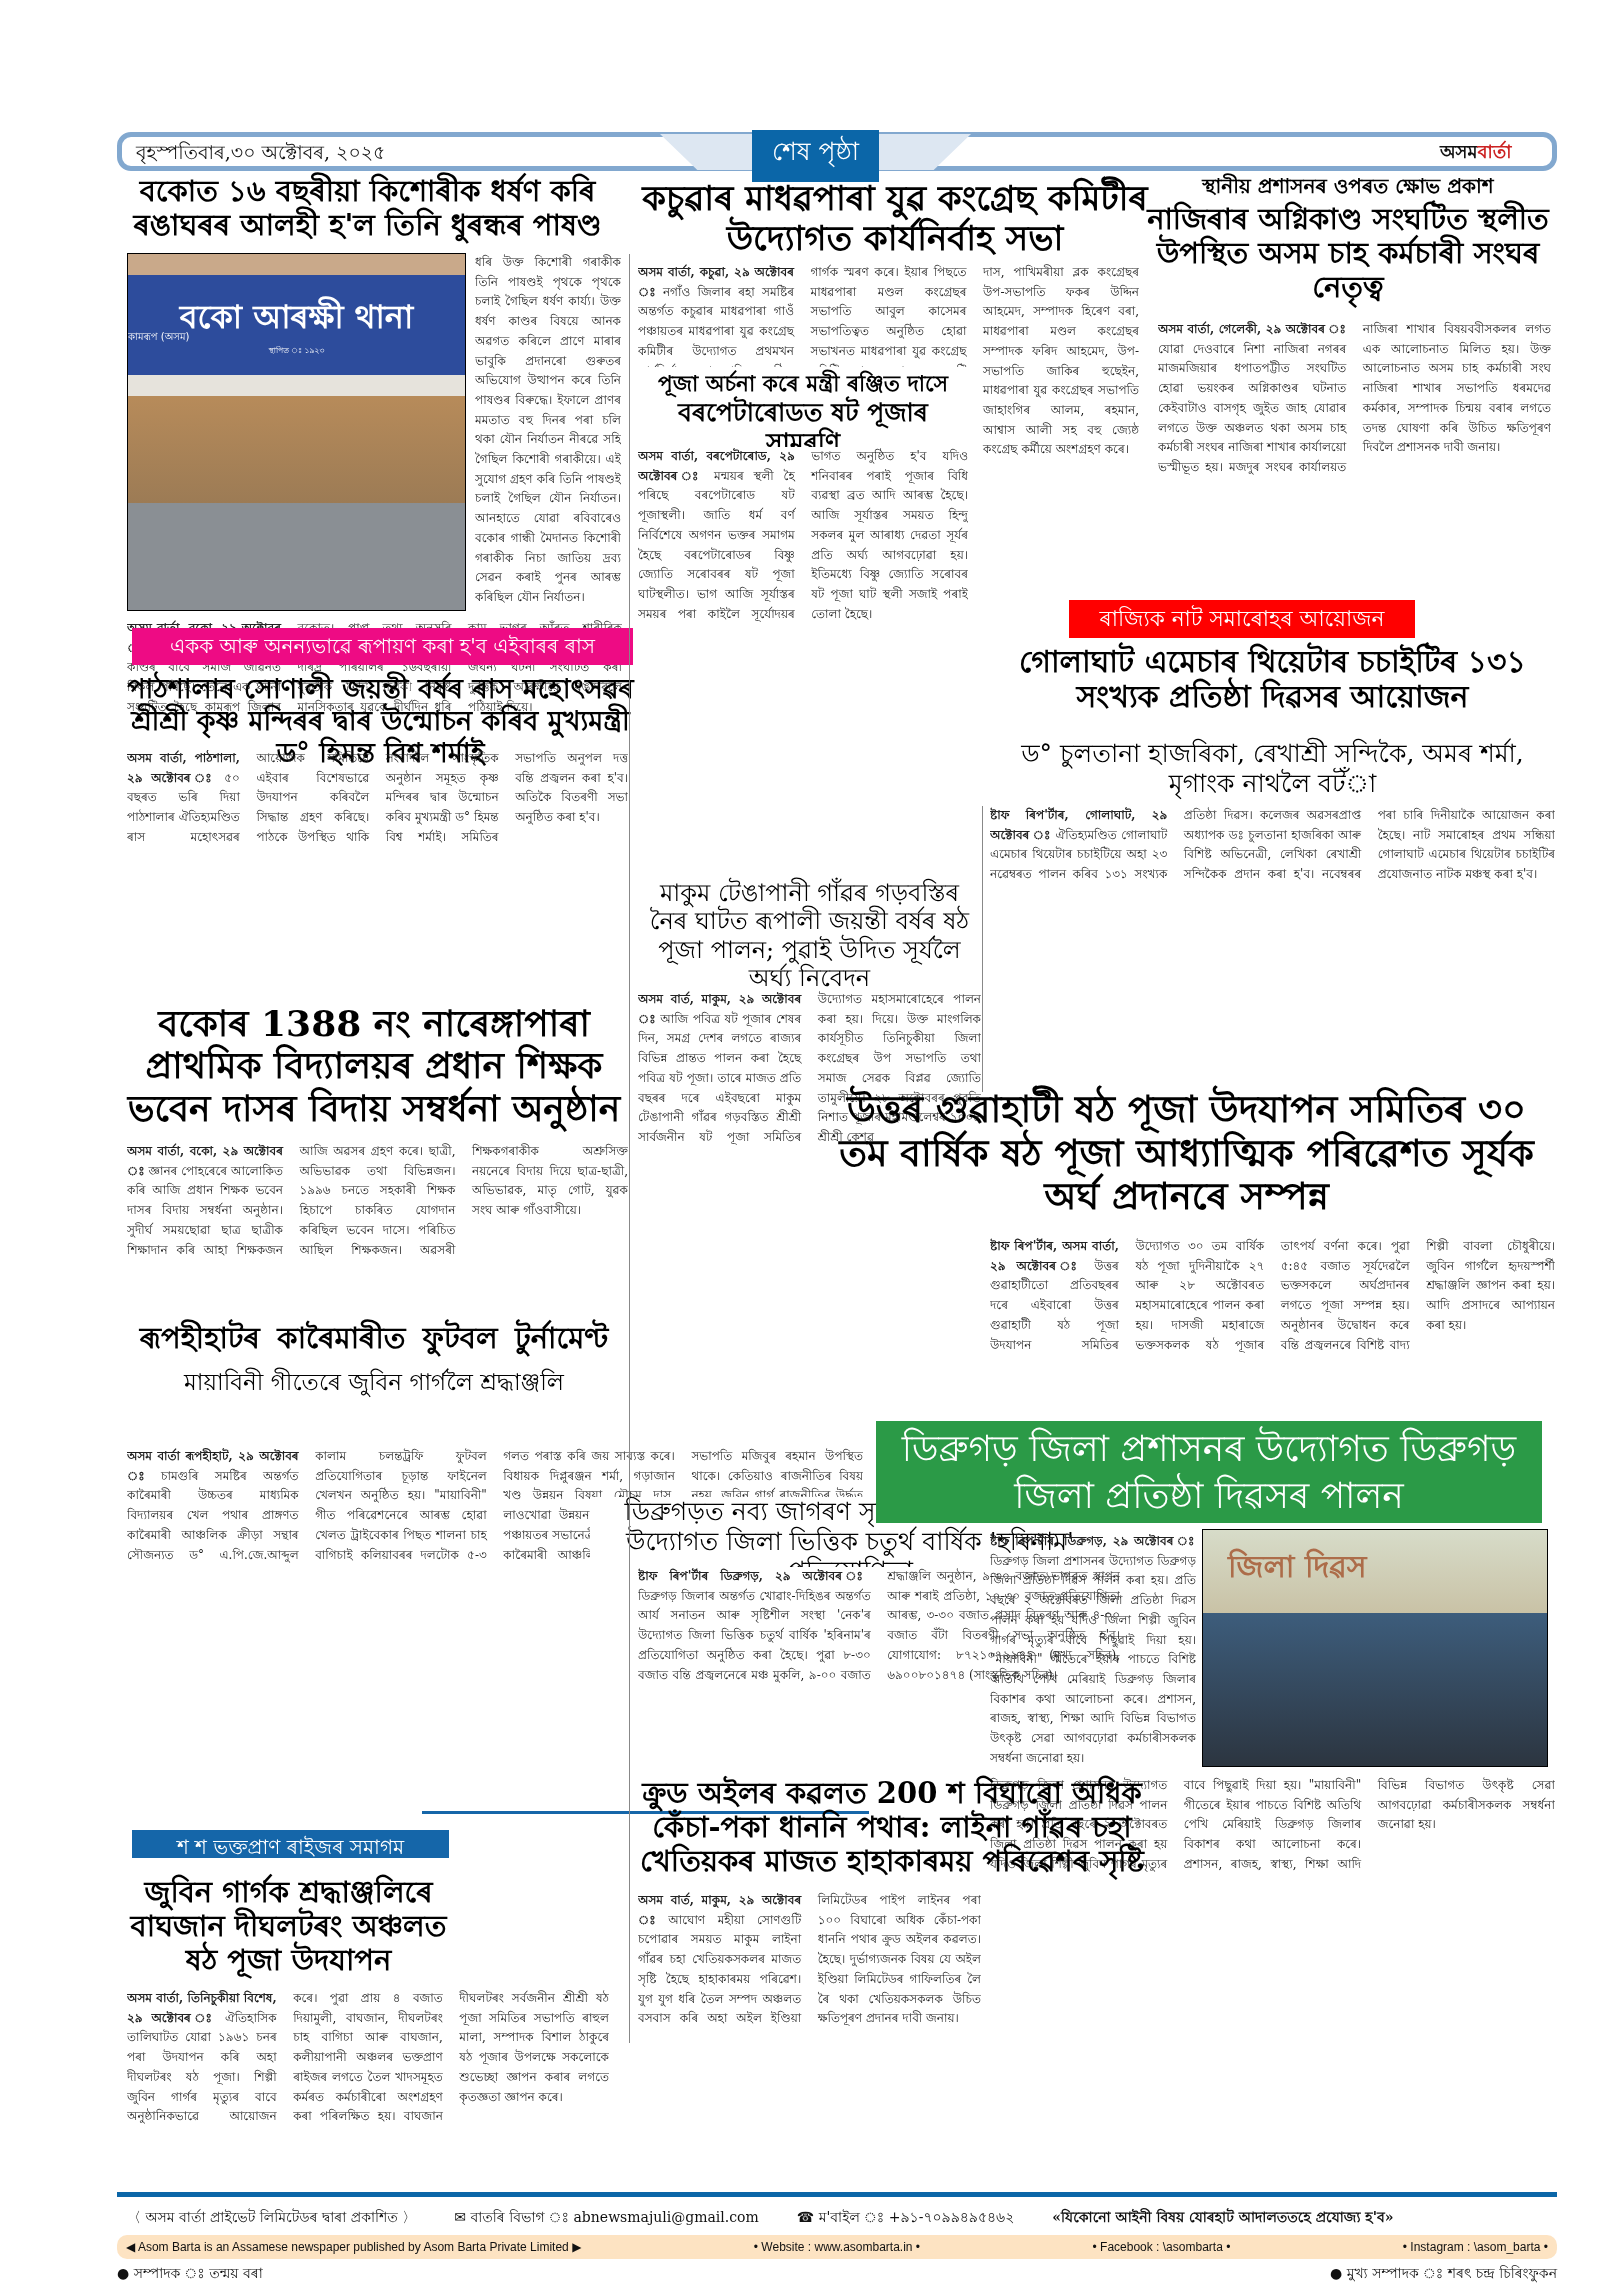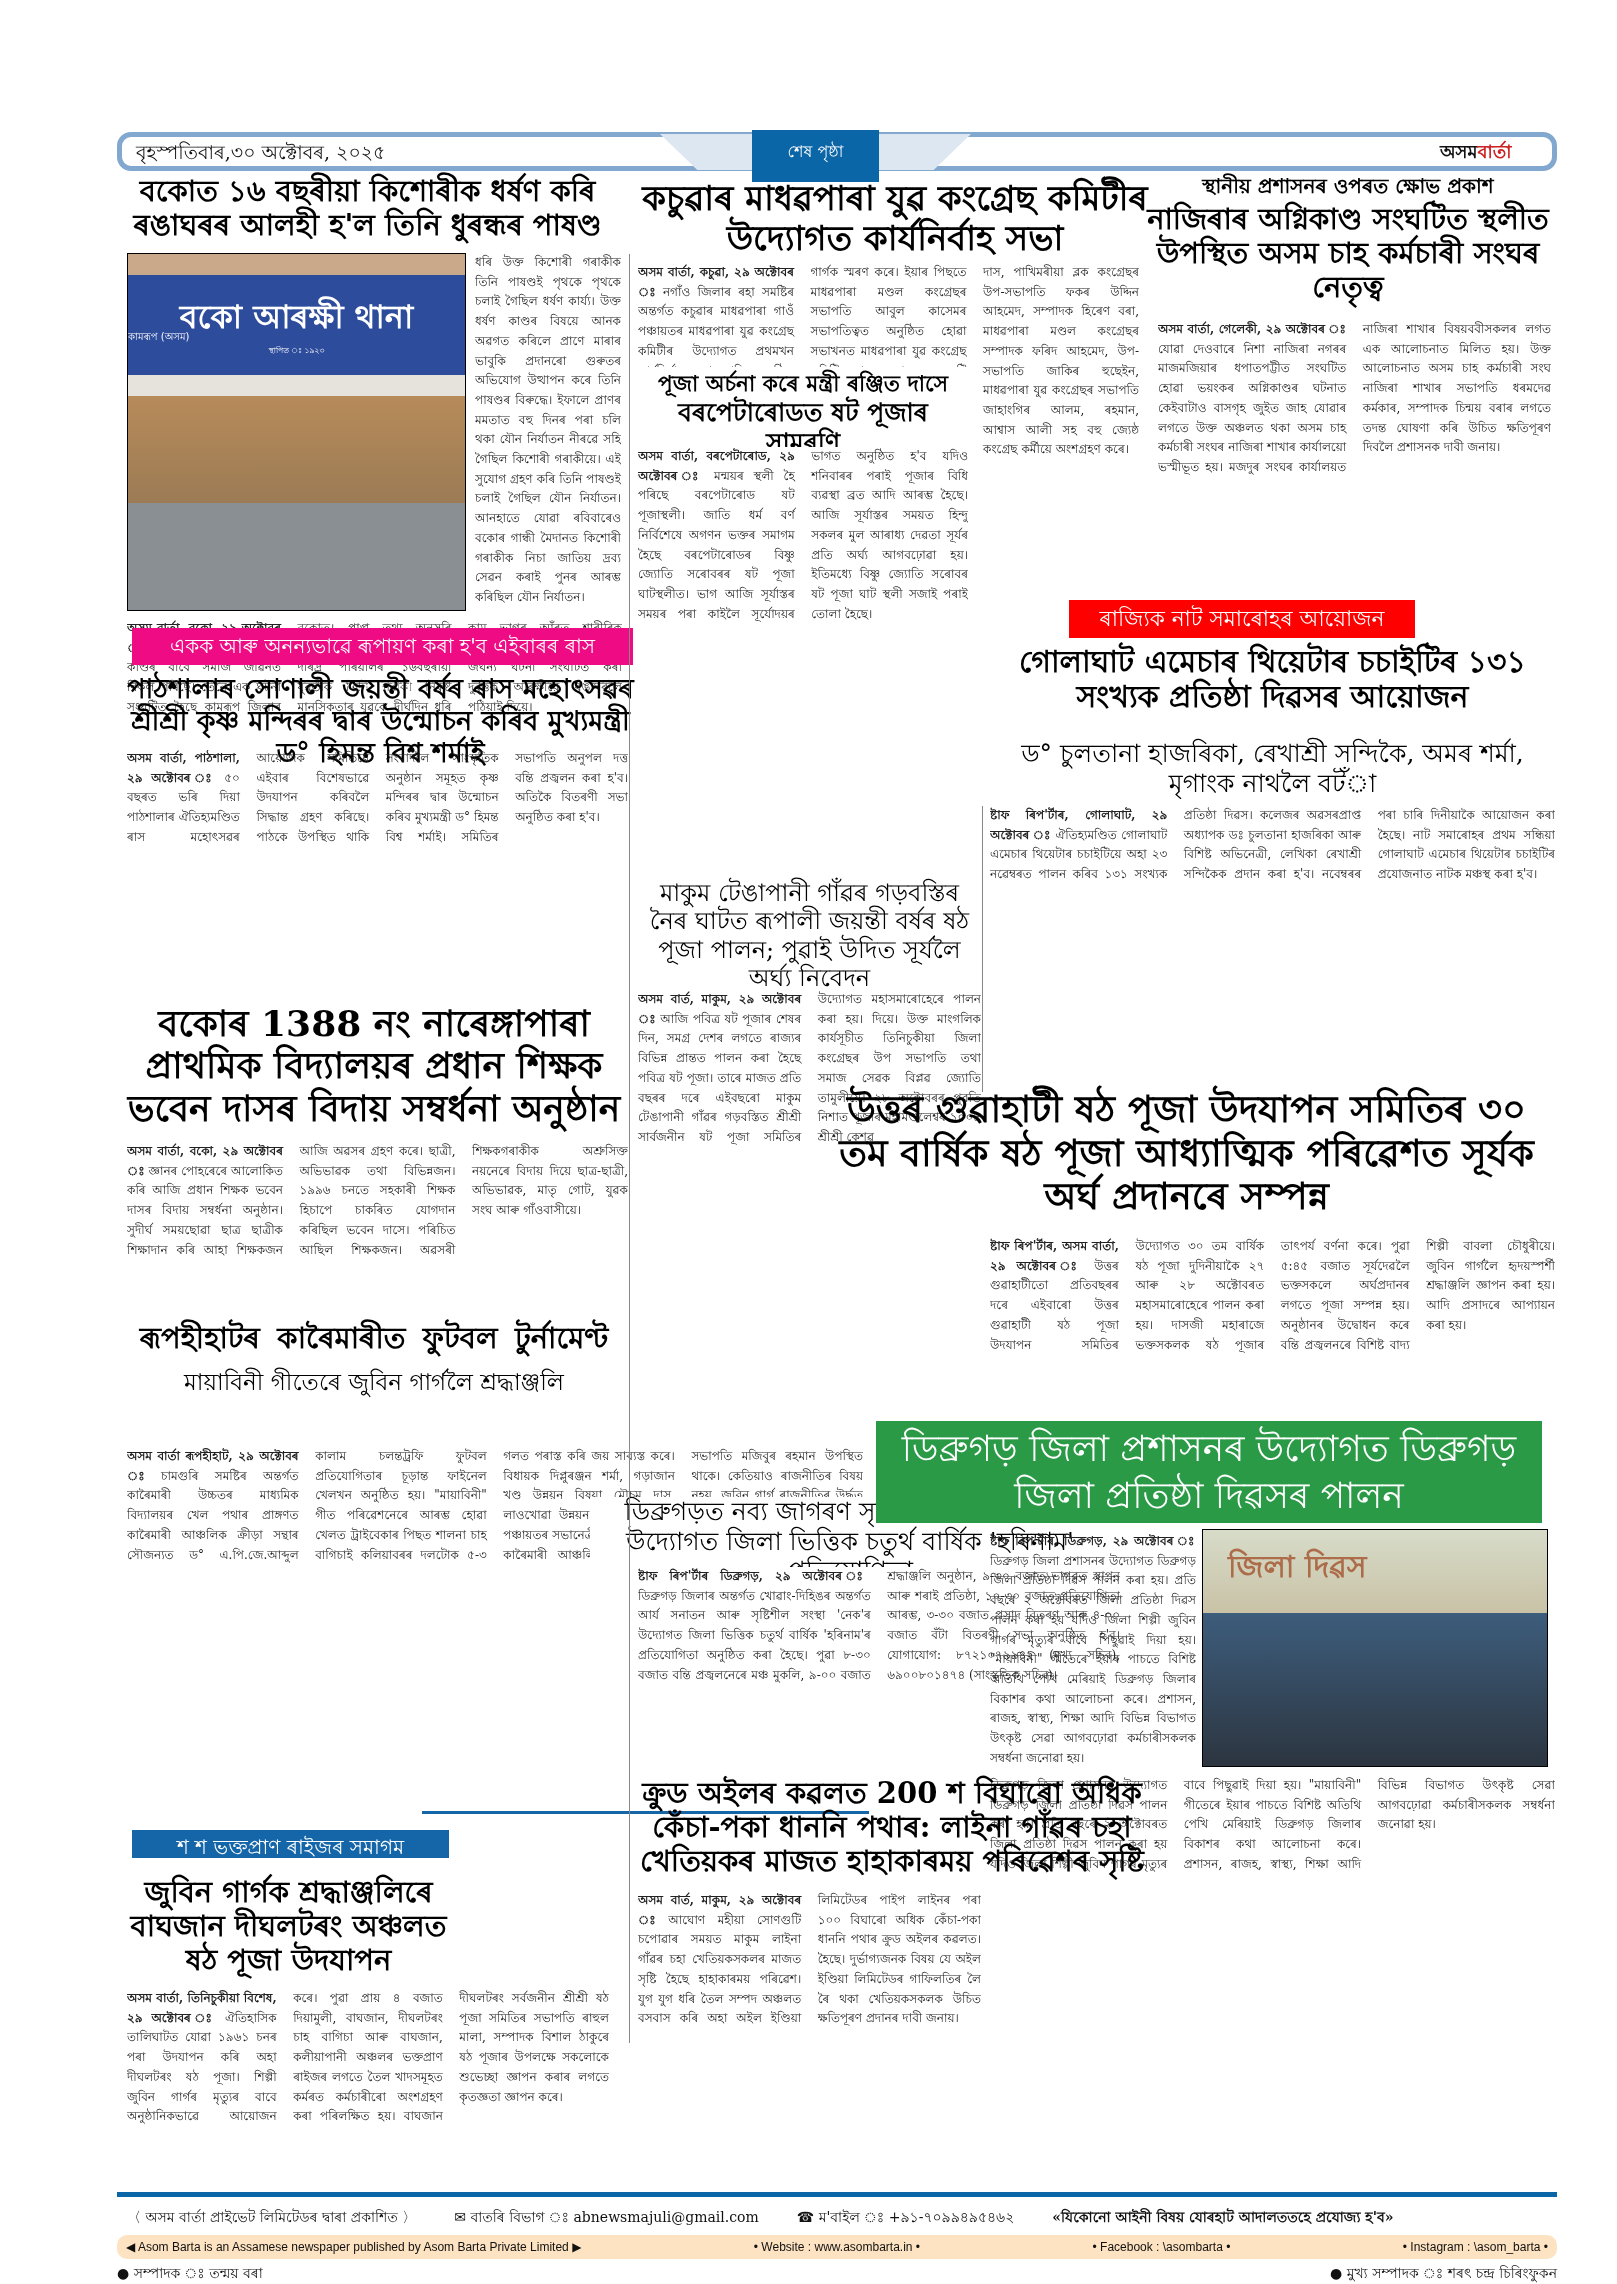--- a/index.html
+++ b/index.html
@@ -3,21 +3,21 @@
 <meta charset="utf-8">
 <style>
   html, body { margin:0; padding:0; background:#fff; }
   body { width:1618px; height:2284px; position:relative; overflow:hidden; font-family:"DejaVu Sans", sans-serif; color:#111; }
   .abs { position:absolute; }
 
   
   .mast { left:117px; top:132px; width:1440px; height:39px; background:#fff; border:5px solid #82a8cf; border-radius:14px; box-sizing:border-box; }
   .mast-date { left:136px; top:136px; font-size:19px; line-height:32px; font-family:"DejaVu Serif", serif; }
   .mast-tab-bg { left:660px; top:134px; width:311px; height:36px; background:#dde7f2; clip-path:polygon(0 0,100% 0,88% 100%,12% 100%); }
-  .mast-tab { left:752px; top:130px; width:127px; height:52px; background:#0b66a8; color:#fff; font-size:16px; text-align:center; line-height:44px; font-family:"DejaVu Serif", serif; }
+  .mast-tab { left:752px; top:130px; width:127px; height:52px; background:#0b66a8; color:#fff; font-size:25px; text-align:center; line-height:44px; font-family:"DejaVu Serif", serif; }
   .mast-logo { left:1440px; top:137px; font-size:18px; font-weight:bold; line-height:30px; }
   .mast-logo .accent { color:#c22; }
 
   
   .hl { font-family:"DejaVu Serif", serif; font-weight:bold; text-align:center; color:#000; line-height:1.18; }
   .kicker { font-family:"DejaVu Serif", serif; text-align:center; color:#000; }
 
   
   .cols { font-family:"DejaVu Serif", serif; font-size:12px; line-height:19.7px; color:#222; text-align:justify; column-gap:16.5px; overflow:hidden; }
   .cols .dl { font-weight:bold; }

